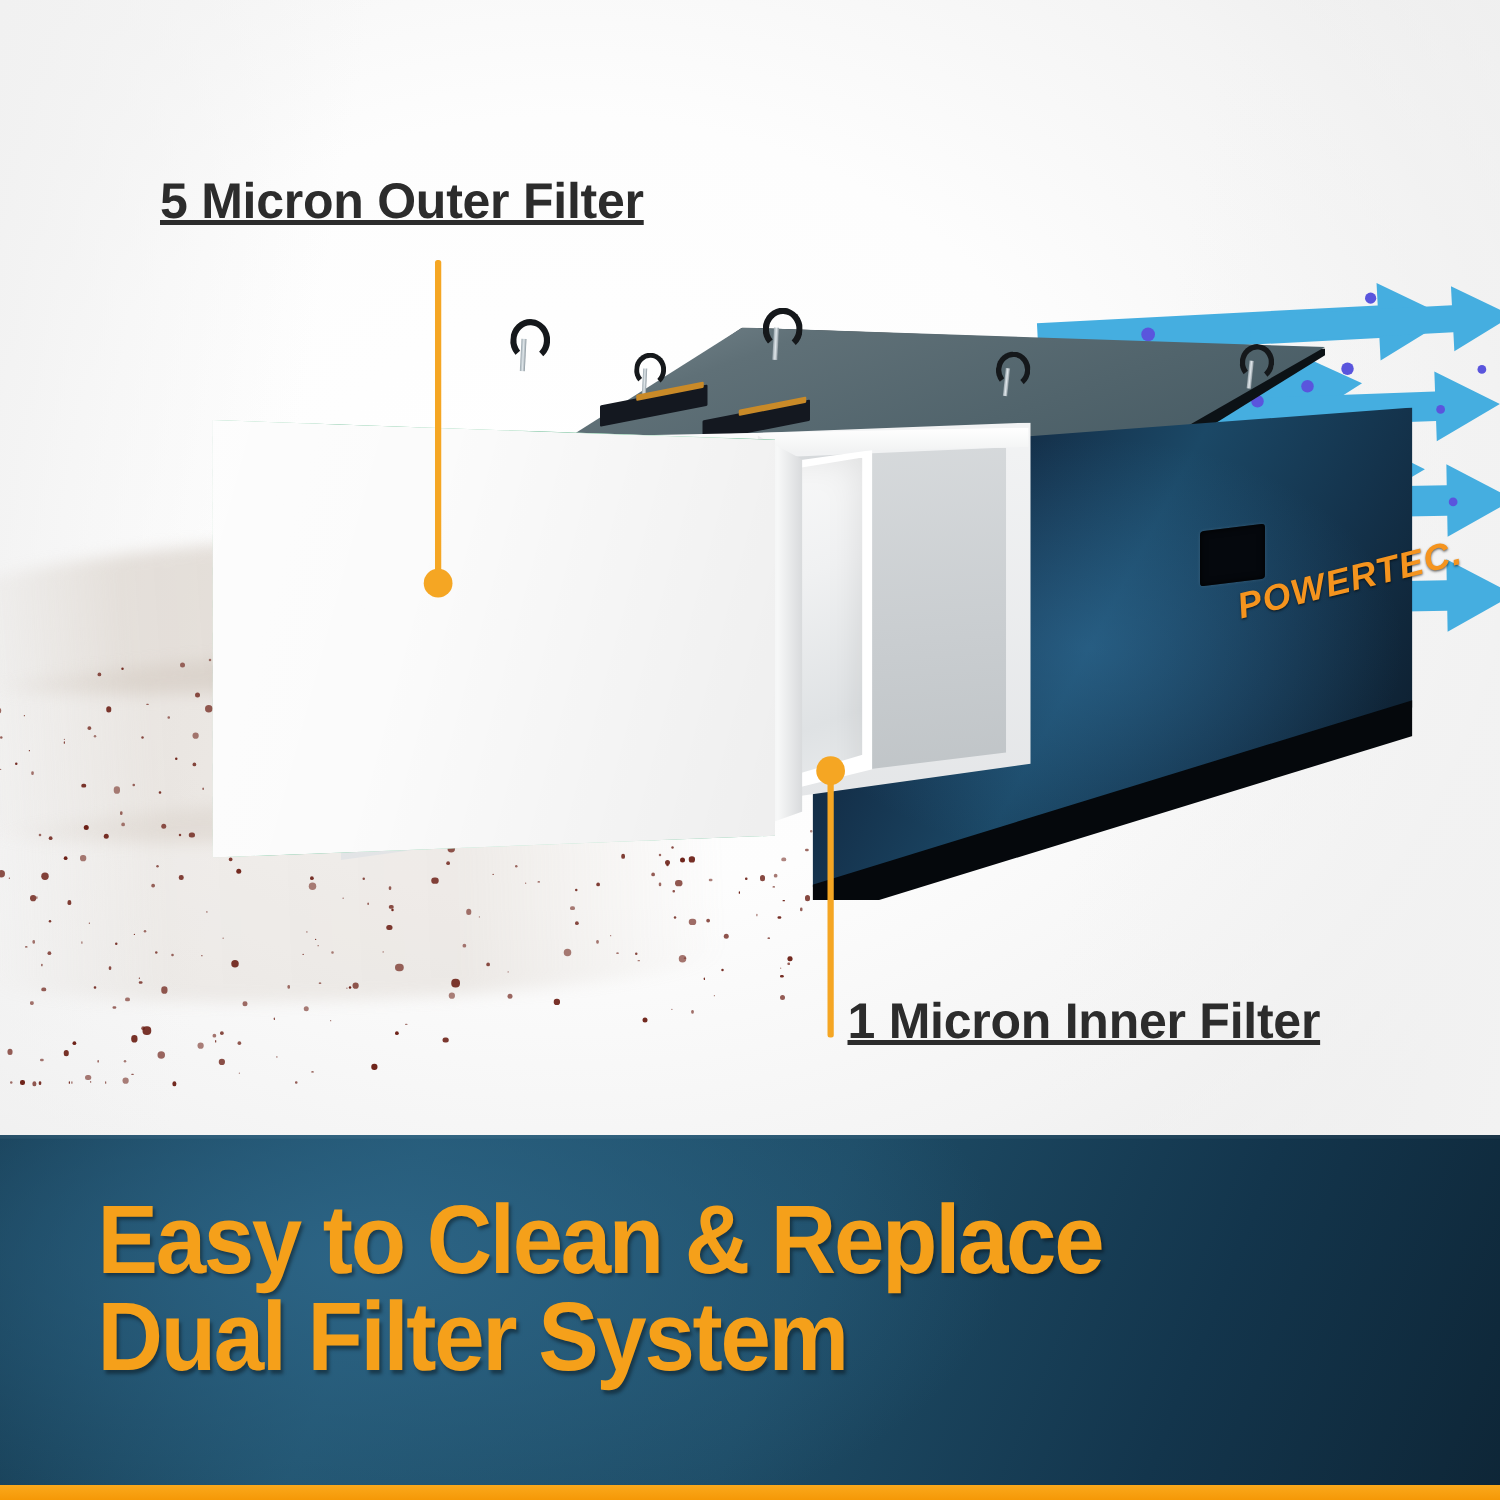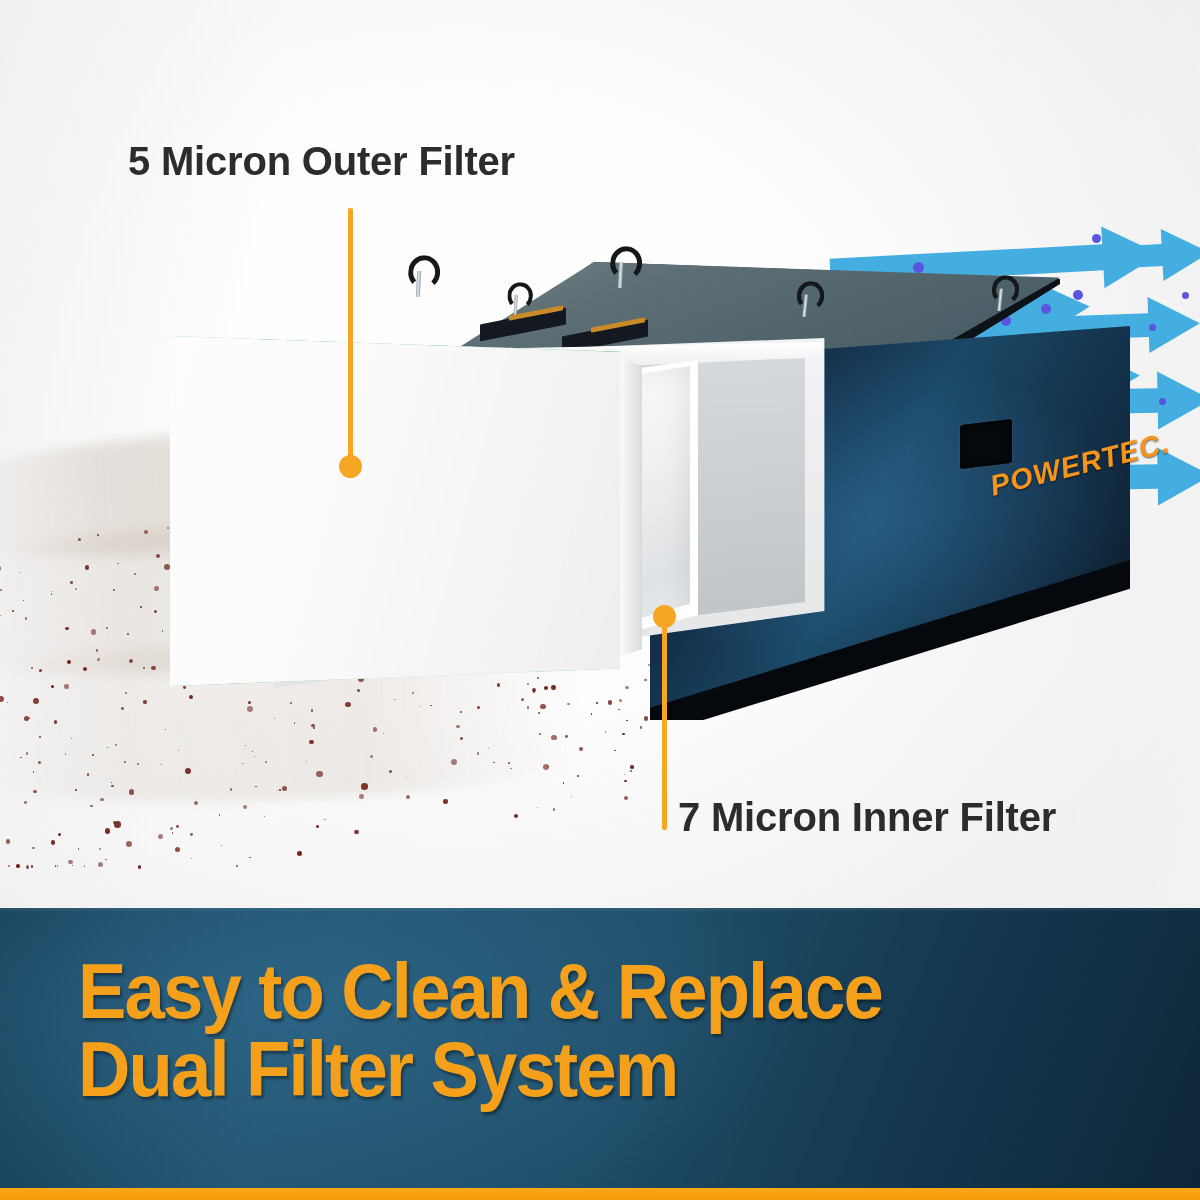--- a/index.html
+++ b/index.html
@@ -19,21 +19,21 @@
   }
   .hero-vignette{
     position:absolute;inset:0;
     background:linear-gradient(100deg,#f1f1f1 0%,rgba(255,255,255,0) 22%,rgba(255,255,255,0) 72%,#f2f2f2 100%);
     pointer-events:none;
   }
 
   
   .label{
     position:absolute;white-space:nowrap;
-    font-weight:700;color:#2c2c2c;letter-spacing:-0.2px;
+    font-weight:700;color:#2c2c2c;letter-spacing:-0.2px;text-decoration:underline;
   }
   #label-outer{left:128px;top:139px;font-size:40px;}
   #label-inner{left:678px;top:795px;font-size:40px;}
 
   .leader-line{position:absolute;background:#F5A623;border-radius:2px;}
   .leader-dot{position:absolute;background:#F5A623;border-radius:50%;}
 
   
   .dust-band{position:absolute;border-radius:50%/30px;filter:blur(6px);}
   .dust-dot{position:absolute;border-radius:50%;}
@@ -664,21 +664,21 @@
           </svg>
           <div class="filter-gloss"></div>
         </div>
       </div>
     </div>
 
     <div class="label" id="label-outer">5 Micron Outer Filter</div>
     <div class="leader-line" style="left:348px;top:208px;width:5px;height:262px;"></div>
     <div class="leader-dot" style="left:339px;top:455px;width:23px;height:23px;"></div>
 
-    <div class="label" id="label-inner">7 Micron Inner Filter</div>
+    <div class="label" id="label-inner">1 Micron Inner Filter</div>
     <div class="leader-line" style="left:662px;top:618px;width:5px;height:212px;"></div>
     <div class="leader-dot" style="left:653px;top:605px;width:23px;height:23px;"></div>
   </div>
 
   <div class="banner">
     <div class="banner-top-line"></div>
   </div>
   <div class="banner-text">
     <span class="line">Easy to Clean &amp; Replace</span>
     <span class="line">Dual Filter System</span>

